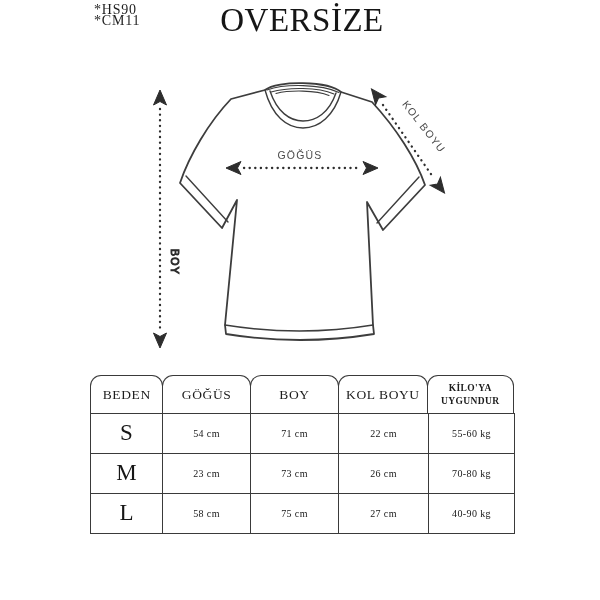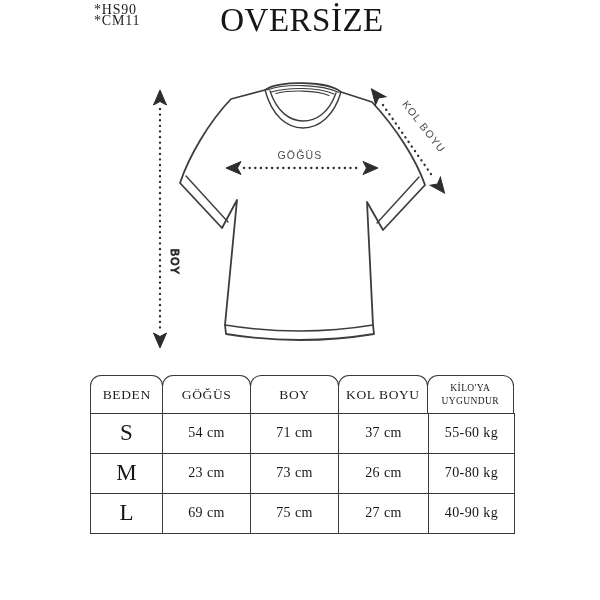--- a/index.html
+++ b/index.html
@@ -22,25 +22,25 @@
   .table-wrap{position:absolute;left:90px;top:375px;width:424px;}
   .tabs{display:flex;height:38px;}
   .tab{box-sizing:border-box;border:1.6px solid #3a3a3a;border-bottom:none;
        border-radius:11px 11px 0 0;background:#fff;
        display:flex;align-items:center;justify-content:center;text-align:center;
        font-size:13.5px;letter-spacing:.6px;color:#1c1c1c;}
   .tab + .tab{margin-left:-1.6px;}
   .tab.c0{width:73.6px;}
   .tab.c1,.tab.c2{width:89.6px;}
   .tab.c3{width:90.6px;}
-  .tab.c4{width:87.6px;font-size:9.5px;line-height:1.3;letter-spacing:.4px;padding:0 7px;}
+  .tab.c4{width:87.6px;font-size:9.5px;line-height:1.3;letter-spacing:.4px;padding:0 7px;font-weight:bold;}
   table.sizes{border-collapse:collapse;width:424px;table-layout:fixed;
               border-radius:0 0 6px 6px;}
   table.sizes td{border:1.6px solid #3a3a3a;text-align:center;vertical-align:middle;
-                 height:36.9px;font-size:14px;letter-spacing:.4px;color:#161616;
+                 height:36.9px;font-size:10px;letter-spacing:.4px;color:#161616;
                  background:#fff;}
   table.sizes td.size{font-size:23px;letter-spacing:0;}
   
   .footnote{position:absolute;left:0;top:572px;width:600px;text-align:center;
             font-size:10px;letter-spacing:.5px;color:#2a2a2a;}
 </style>
 </head>
 <body>
 
 <div class="canvas">
@@ -121,33 +121,33 @@
           <col style="width:88px">
           <col style="width:88px">
           <col style="width:90px">
           <col style="width:86px">
         </colgroup>
       <tbody>
         <tr>
           <td class="size">S</td>
           <td>54 cm</td>
           <td>71 cm</td>
-          <td>37 cm</td>
+          <td>22 cm</td>
           <td>55-60 kg</td>
         </tr>
         <tr>
           <td class="size">M</td>
           <td>23 cm</td>
           <td>73 cm</td>
           <td>26 cm</td>
           <td>70-80 kg</td>
         </tr>
         <tr>
           <td class="size">L</td>
-          <td>69 cm</td>
+          <td>58 cm</td>
           <td>75 cm</td>
           <td>27 cm</td>
           <td>40-90 kg</td>
         </tr>
       </tbody>
     </table>
   </div>
 
 
 </div>

